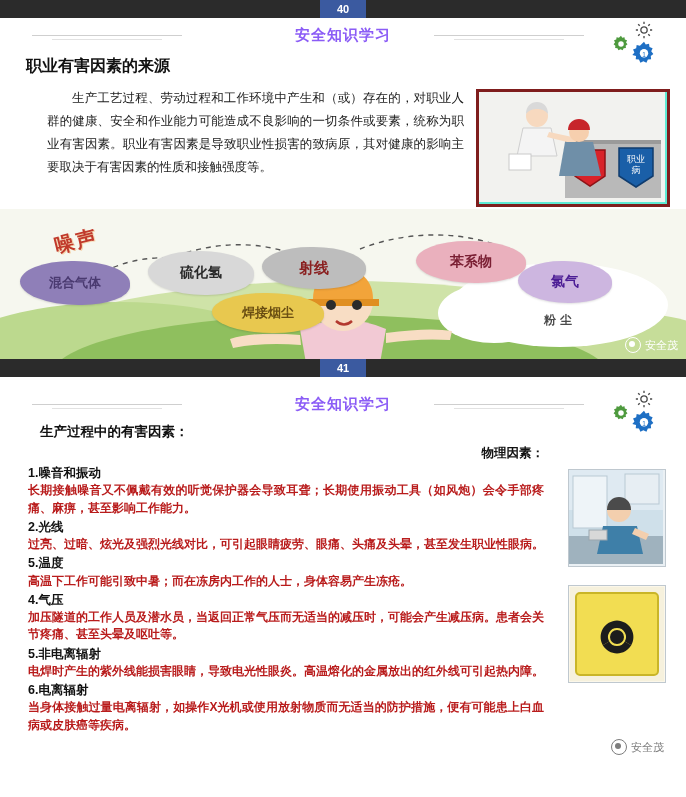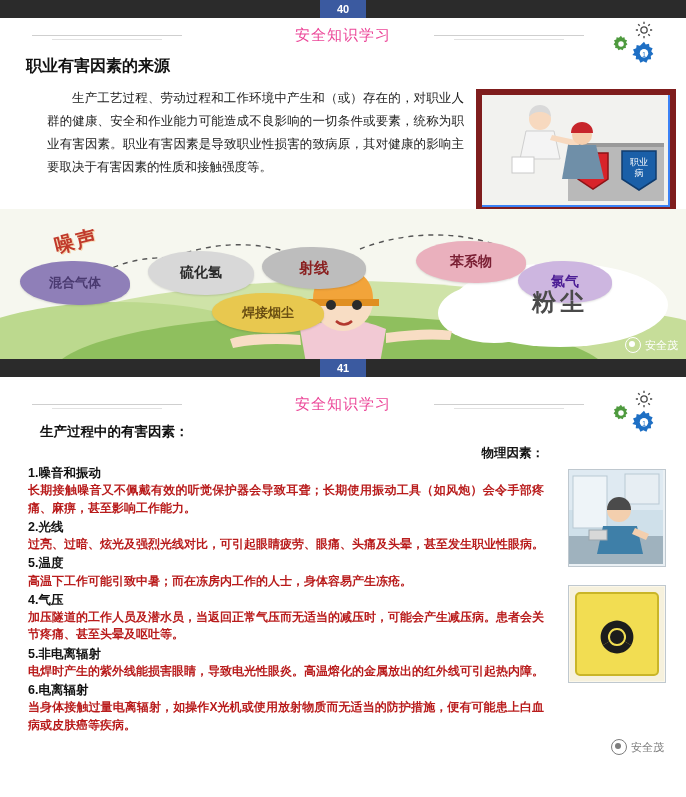--- a/index.html
+++ b/index.html
@@ -74,22 +74,22 @@
     background: #e2e2e2;
   }
   .slide-header .rule.thin2.left { left: 30px; }
   .slide-header .rule.thin2.right { right: 100px; }
   .slide-title {
     position: relative;
     z-index: 2;
     background: #ffffff;
     padding: 0 14px;
     font-size: 15px;
-    font-weight: normal;
-    color: #ec4899;
+    font-weight: bold;
+    color: #8b5cf6;
     letter-spacing: 1px;
   }
   
   .gears {
     position: absolute;
     right: 4px;
     top: 2px;
     width: 74px;
     height: 48px;
   }
@@ -127,22 +127,22 @@
     width: 188px;
     flex: 0 0 188px;
     height: 112px;
     position: relative;
     margin-top: 2px;
   }
   
   .cartoon1 {
     width: 100%;
     height: 100%;
-    background: #3b82f6;
-    border: 6px solid #7f1d1d;
+    background: #5eead4;
+    border: 3px solid #7f1d1d;
     position: relative;
     overflow: hidden;
   }
   
   .illus-band {
     position: relative;
     width: 686px;
     height: 150px;
     margin-top: 8px;
     overflow: hidden;
@@ -365,21 +365,21 @@
         <div class="bubble" style="left:20px;top:52px;width:110px;height:44px;background:#8f7fb8;color:#4a3a70;font-size:13px;">混合气体</div>
 
         <div class="bubble" style="left:148px;top:42px;width:106px;height:44px;background:#d8d8d8;font-size:14px;">硫化氢</div>
 
         <div class="bubble" style="left:262px;top:38px;width:104px;height:42px;background:#bdbdbd;color:#8a2020;font-size:15px;">射线</div>
 
         <div class="bubble" style="left:416px;top:32px;width:110px;height:42px;background:#eab0bd;color:#7a1f33;font-size:14px;">苯系物</div>
 
         <div class="bubble" style="left:518px;top:52px;width:94px;height:42px;background:#cdb6e0;color:#4c1d95;font-size:14px;">氯气</div>
 
-        <div class="bubble" style="left:500px;top:74px;width:120px;height:38px;background:transparent;box-shadow:none;color:#4a4a4a;font-size:24px;letter-spacing:4px;">粉尘</div>
+        <div class="bubble" style="left:500px;top:92px;width:120px;height:38px;background:transparent;box-shadow:none;color:#4a4a4a;font-size:12px;letter-spacing:4px;">粉尘</div>
 
 
         <div class="bubble" style="left:212px;top:84px;width:112px;height:40px;background:#e8c84f;color:#6a4e12;font-size:13px;">焊接烟尘</div>
 
         <div class="watermark">
           <span class="wm-circle"></span>
           <span>安全茂</span>
         </div>
       </div>
 

